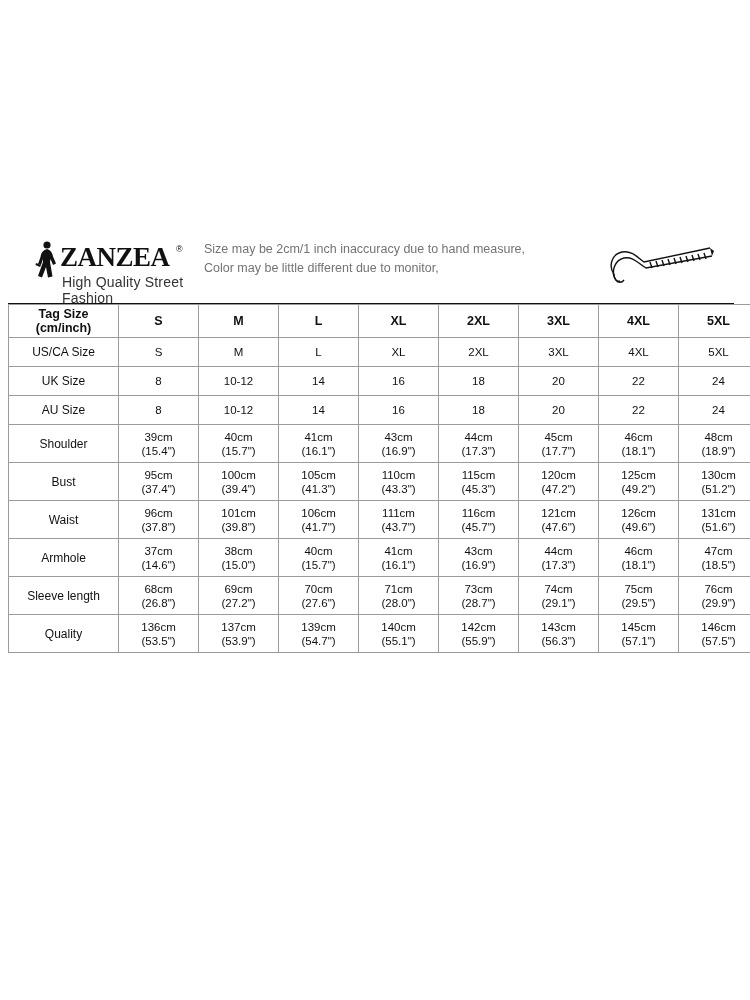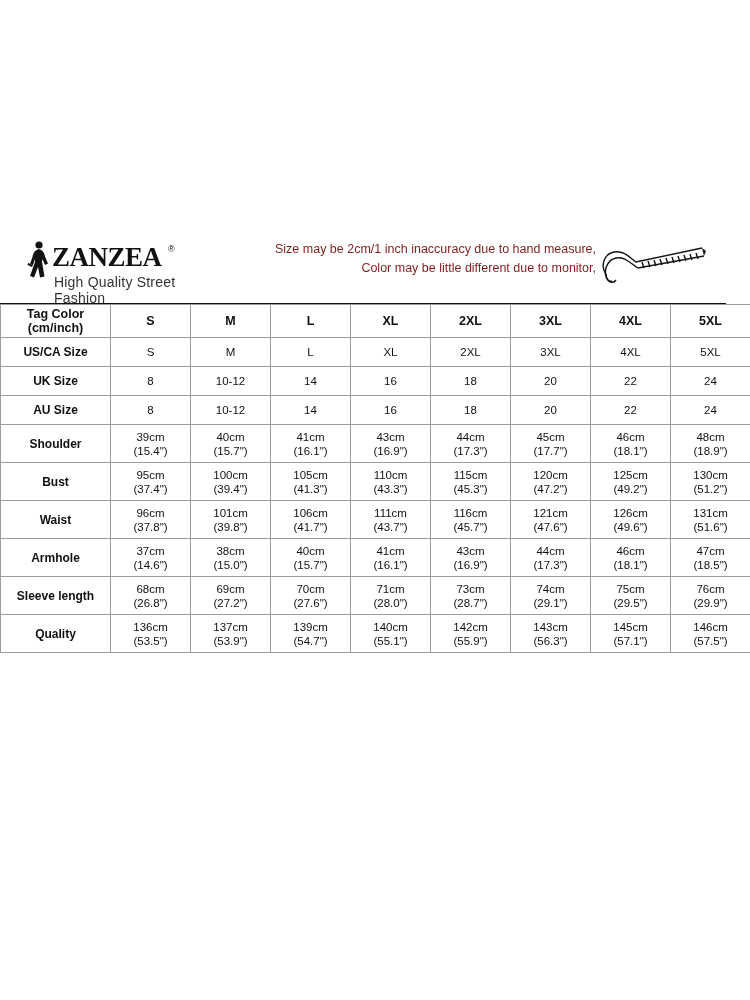--- a/index.html
+++ b/index.html
@@ -9,21 +9,21 @@
     background: #ffffff;
     font-family: "Liberation Sans", sans-serif;
   }
   #page {
     position: relative;
     width: 750px; height: 1000px;
     background: #ffffff;
   }
   .chart-wrap {
     position: absolute;
-    left: 0; top: 236px;
+    left: 8px; top: 236px;
     width: 726px;
   }
 
   
   .header {
     position: relative;
     height: 68px;
     border-bottom: 1px solid #111;
   }
   .logo {
@@ -55,24 +55,24 @@
     position: absolute;
     left: 46px; top: 36px;
     font-size: 14px;
     color: #333;
     letter-spacing: 0.2px;
   }
   .header-note {
     position: absolute;
     left: 196px; top: 4px;
     width: 400px;
-    text-align: right;
+    text-align: left;
     font-size: 12.5px;
     line-height: 19px;
-    color: #7f1d1d;
+    color: #737373;
   }
   .tape {
     position: absolute;
     right: 18px; top: 4px;
     width: 110px; height: 58px;
   }
 
   
   table {
     border-collapse: collapse;
@@ -81,21 +81,21 @@
   }
   td, th {
     border: 1px solid #9b9b9b;
     text-align: center;
     vertical-align: middle;
     font-size: 11.5px;
     color: #111;
     padding: 0;
   }
   th.rowhead, td.rowhead {
-    font-weight: bold;
+    font-weight: normal;
     font-size: 12px;
     width: 110px;
     padding: 2px 0;
   }
   tr.head td, tr.head th { font-weight: bold; font-size: 12.5px; }
   tr.sizerow td { height: 29px; }
   tr.measrow td { height: 38px; text-align: center; }
   .cm { display: block; line-height: 14px; }
   .inch { display: block; line-height: 14px; }
 </style>
@@ -135,21 +135,21 @@
     </div>
 
     <table>
       <colgroup>
         <col style="width:110px">
         <col span="8" style="width:80px">
       </colgroup>
       <tbody>
           <tr class="head sizerow">
             <td class="rowhead">
-              <span class="cm">Tag Color</span>
+              <span class="cm">Tag Size</span>
               <span class="inch">(cm/inch)</span>
             </td>
             <td>S</td>
             <td>M</td>
             <td>L</td>
             <td>XL</td>
             <td>2XL</td>
             <td>3XL</td>
             <td>4XL</td>
             <td>5XL</td>

